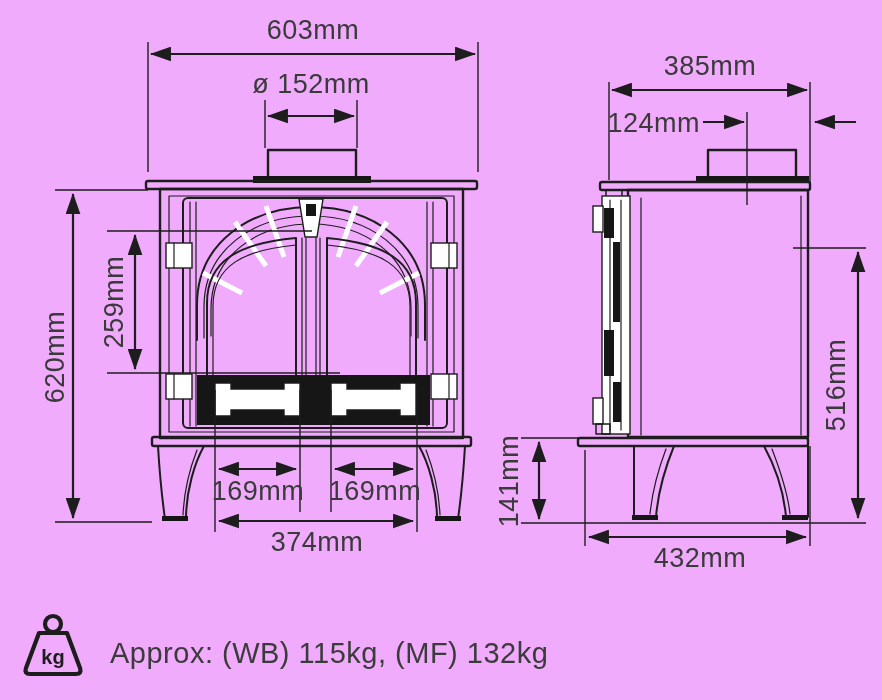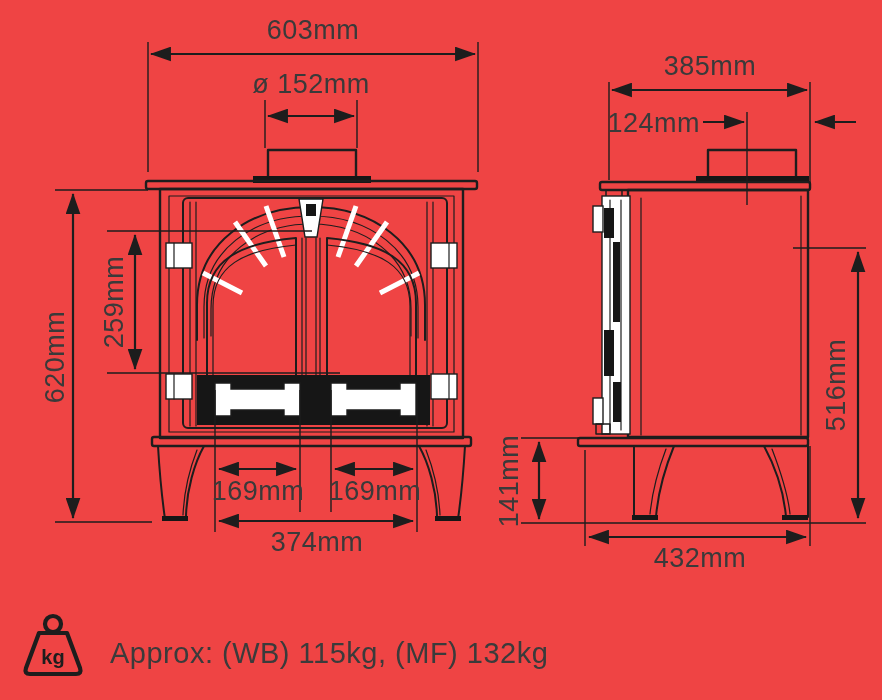--- a/index.html
+++ b/index.html
@@ -1,16 +1,16 @@
 <!DOCTYPE html>
 <html><head>
 <meta charset="utf-8">
 <style>
   html,body{margin:0;padding:0;background:#ffffff;}
-  .stage{position:relative;width:882px;height:700px;background:#ef4444;overflow:hidden;
+  .stage{position:relative;width:882px;height:700px;background:#f0abfc;overflow:hidden;
          font-family:"Liberation Sans","DejaVu Sans",sans-serif;}
   svg{display:block;}
   
   .ln  {stroke:#1d1d1d;fill:none;stroke-linecap:round;stroke-linejoin:round;}
   .w24 {stroke-width:2.4;}
   .w20 {stroke-width:2.0;}
   .w15 {stroke-width:1.5;}
   .w12 {stroke-width:1.2;}
   .blk {fill:#161616;stroke:none;}
   .whtln{fill:#ffffff;stroke:#1d1d1d;stroke-width:1.4;}

